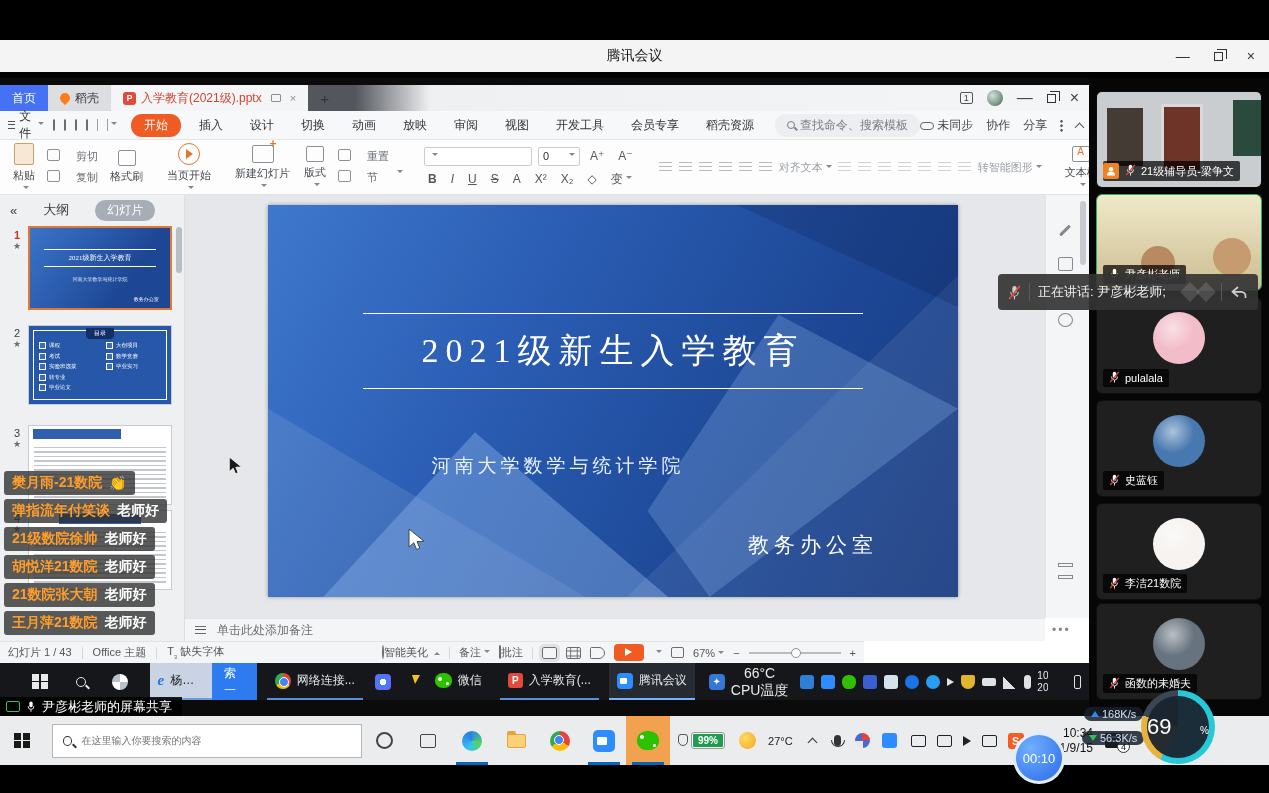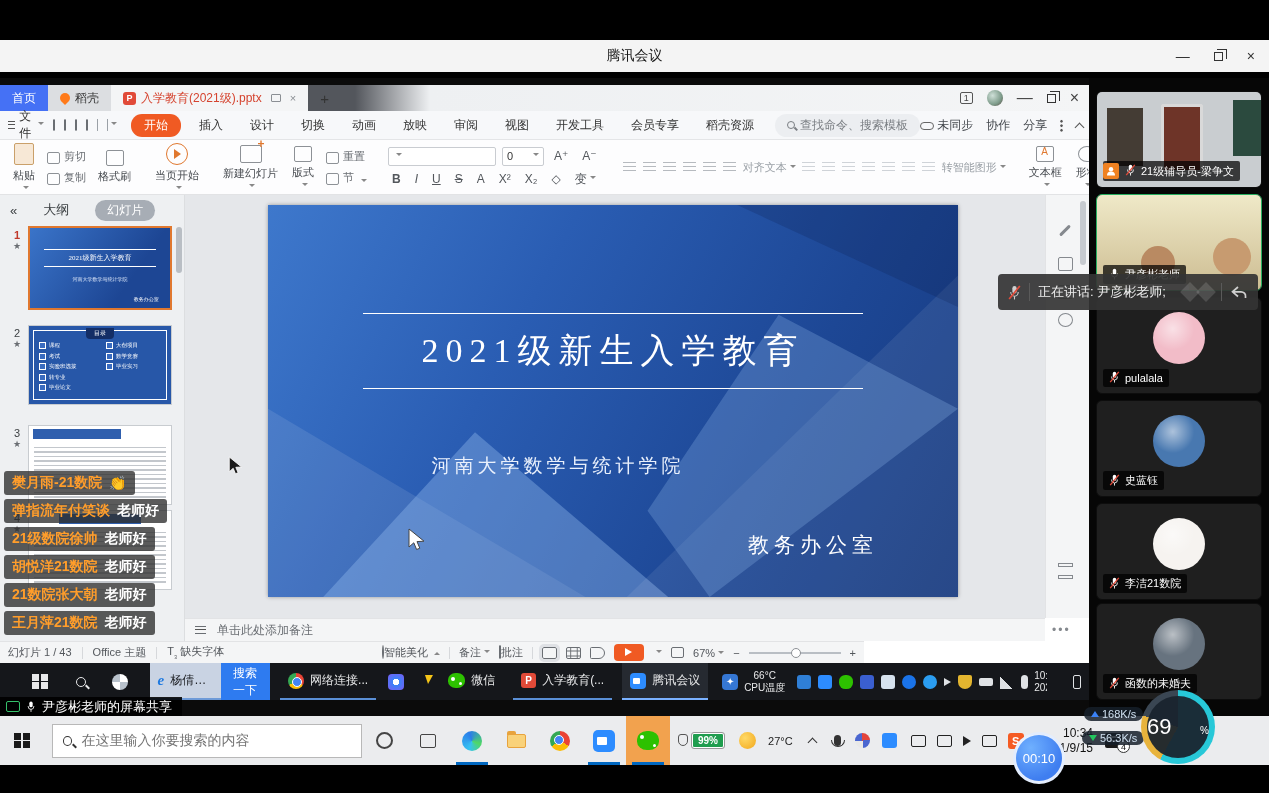--- a/index.html
+++ b/index.html
@@ -44,21 +44,21 @@
 .cloud{display:inline-block;width:14px;height:8px;border:1.3px solid #666;border-radius:6px;position:relative;top:1px}
 .mag{display:inline-block;width:8px;height:8px;border:1.4px solid #7a7e83;border-radius:50%;position:relative}
 .mag::after{content:"";position:absolute;left:6px;top:6px;width:4px;height:1.5px;background:#7a7e83;transform:rotate(45deg)}
 .vdots{width:3px;height:13px;background-image:radial-gradient(circle,#555 1.2px,transparent 1.4px);background-size:3px 4.5px}
 .chev{display:inline-block;width:7px;height:7px;border-left:1.5px solid #555;border-top:1.5px solid #555;transform:rotate(45deg);position:relative;top:2px}
 
 #toolbar{position:absolute;top:55px;left:0;right:0;height:55px;background:#fdfdfe;border-bottom:1px solid #e2e3e5;display:flex;align-items:stretch;overflow:hidden;padding-left:6px}
 .tb-sep{width:1px;background:#e8e9eb;margin:6px 5px}
 .tb-big{display:flex;flex-direction:column;align-items:center;justify-content:center;gap:3px;padding:0 7px;font-size:11px;color:#474b50;white-space:nowrap}
 .tb-col{display:flex;flex-direction:column;justify-content:center;gap:6px;padding:0 5px}
-.tb-small{display:flex;align-items:flex-end;gap:4px;font-size:11px;color:#6a6e73;white-space:nowrap}
+.tb-small{display:flex;align-items:flex-start;gap:16px;font-size:11px;color:#6a6e73;white-space:nowrap}
 .tbi{display:inline-block;width:18px;height:16px;border:1.4px solid #8d9196;border-radius:2px;position:relative}
 .tb-small .tbi{width:13px;height:12px}
 .ic-clipboard-icon{width:20px;height:22px;border-color:#caa06a;background:#f7e8d6}
 .ic-play-circle-icon{width:22px;height:22px;border-radius:50%;border-color:#e0782f}
 .ic-play-circle-icon::after{content:"";position:absolute;left:7px;top:5px;border:5px solid transparent;border-left:7px solid #e0782f}
 .ic-new-slide-icon{width:22px;height:18px}
 .ic-new-slide-icon::after{content:"+";position:absolute;top:-9px;right:-4px;color:#e0782f;font-size:12px;font-weight:bold}
 .ic-textbox-icon::after{content:"A";position:absolute;left:4px;top:-1px;font-size:10px;color:#e0782f}
 .ic-shapes-icon{border-radius:50%}
 .ic-fill-icon{border-radius:2px 2px 8px 8px}
@@ -158,21 +158,21 @@
 .quark-ic{width:16px;height:16px;border-radius:4px;background:radial-gradient(circle at 50% 50%,#fff 28%,#3b82f6 30%,#7c5cf6)}
 .bolt{width:0;height:0;border-left:5px solid transparent;border-right:3px solid transparent;border-top:9px solid #f5c518;position:relative;top:-2px;transform:skewX(-12deg)}
 .wx-ic{width:17px;height:15px;border-radius:45%;background:#2dc100;position:relative}
 .wx-ic::before,.wx-ic::after{content:"";position:absolute;border-radius:50%;background:#fff}
 .wx-ic::before{width:4px;height:4px;left:3px;top:4px}
 .wx-ic::after{width:3px;height:3px;right:3px;bottom:3px}
 .wps-ic{width:15px;height:15px;border-radius:3px;background:#e14a38;color:#fff;font-size:10px;font-weight:bold;display:flex;align-items:center;justify-content:center}
 .tm-ic{width:16px;height:16px;border-radius:4px;background:#2d8cff;position:relative}
 .tm-ic::after{content:"";position:absolute;left:3px;top:5px;width:7px;height:6px;background:#fff;border-radius:1px}
 .gear-ic{width:16px;height:16px;border-radius:4px;background:#3577d4;color:#fff;font-size:10px;display:flex;align-items:center;justify-content:center}
-#itb-cpu{font-size:10px;line-height:1.15;text-align:center;margin:0 6px;white-space:nowrap}
+#itb-cpu{font-size:14px;line-height:1.15;text-align:center;margin:0 6px;white-space:nowrap}
 #itb-tray{display:flex;align-items:center;gap:7px;margin-left:6px}
 .tico{width:14px;height:14px;border-radius:3px;background:#9aa3ad}
 .tico[data-name="launcher-icon"]{background:#2f7fd6}
 .tico[data-name="meeting-icon"]{background:#2d8cff}
 .tico[data-name="wechat-icon"]{background:#2dc100;border-radius:45%}
 .tico[data-name="cube-icon"]{background:#3a5fd0}
 .tico[data-name="reader-icon"]{background:#d6e2ee}
 .tico[data-name="bluetooth-icon"]{background:#1a73e8;border-radius:50%}
 .tico[data-name="browser-icon"]{background:#2b9df0;border-radius:50%}
 .tico[data-name="speaker-muted-icon"]{background:transparent;border-left:7px solid #dfe2e5;border-top:4px solid transparent;border-bottom:4px solid transparent;width:0;height:0;border-radius:0}
@@ -211,21 +211,21 @@
 .net-pill{position:absolute;display:flex;align-items:center;gap:3px;background:rgba(22,32,42,.85);border-radius:10px;padding:1px 7px;font-size:11px;color:#cfe0f0;white-space:nowrap}
 .arrow-up{width:0;height:0;border:4px solid transparent;border-bottom:6px solid #3b82f6;position:relative;top:-2px}
 .arrow-down{width:0;height:0;border:4px solid transparent;border-top:6px solid #22c55e;position:relative;top:2px}
 #net-ring{position:absolute;left:57px;top:0;width:74px;height:74px;border-radius:50%;background:conic-gradient(#27c8d8 0 58%,#e8b33c 58% 80%,#3a4653 80% 100%);display:flex;align-items:center;justify-content:center}
 #net-ring .inner{width:62px;height:62px;border-radius:50%;background:rgba(25,35,46,.94);display:flex;align-items:baseline;justify-content:space-between;color:#fff;padding-top:18px}
 #net-score{font-size:22px}
 #net-unit{font-size:10px}
 
 #otb{position:absolute;top:716px;left:0;right:0;height:49px;background:#ebecee;display:flex;align-items:center;z-index:50}
 #otb-search{display:flex;align-items:center;gap:9px;background:#fff;border:1px solid #b8b8b8;height:34px;width:310px;margin-left:8px;padding:0 10px}
-#otb-search input{border:none;outline:none;font-size:14px;color:#1d4ed8;width:100%;background:transparent;font-family:Liberation Mono, monospace}
+#otb-search input{border:none;outline:none;font-size:10px;color:#1d4ed8;width:100%;background:transparent;font-family:Liberation Sans, sans-serif}
 .otb-app{height:49px;display:flex;align-items:center;justify-content:center;width:44px;position:relative;flex:0 0 auto}
 .otb-app.lined::after{content:"";position:absolute;left:6px;right:6px;bottom:0;height:3px;background:#0067c0}
 .otb-app.hl{background:#f2a24e}
 .cortana{width:17px;height:17px;border-radius:50%;border:2px solid #444}
 .taskview{width:16px;height:14px;border:1.6px solid #444;border-radius:2px}
 .edge-ic{width:20px;height:20px;border-radius:50%;background:conic-gradient(from 200deg,#35c2f2,#2b7de9 40%,#4fd865 75%,#35c2f2)}
 .folder-ic{width:19px;height:14px;background:#f9d27a;border-radius:2px;position:relative;border:1px solid #e8a33d}
 .folder-ic::before{content:"";position:absolute;left:-1px;top:-4px;width:9px;height:4px;background:#e8a33d;border-radius:2px 2px 0 0}
 .bigmeet{width:22px;height:22px;border-radius:5px;background:#2d8cff;position:relative}
 .bigmeet::after{content:"";position:absolute;left:4px;top:7px;width:10px;height:8px;background:#fff;border-radius:1px}

